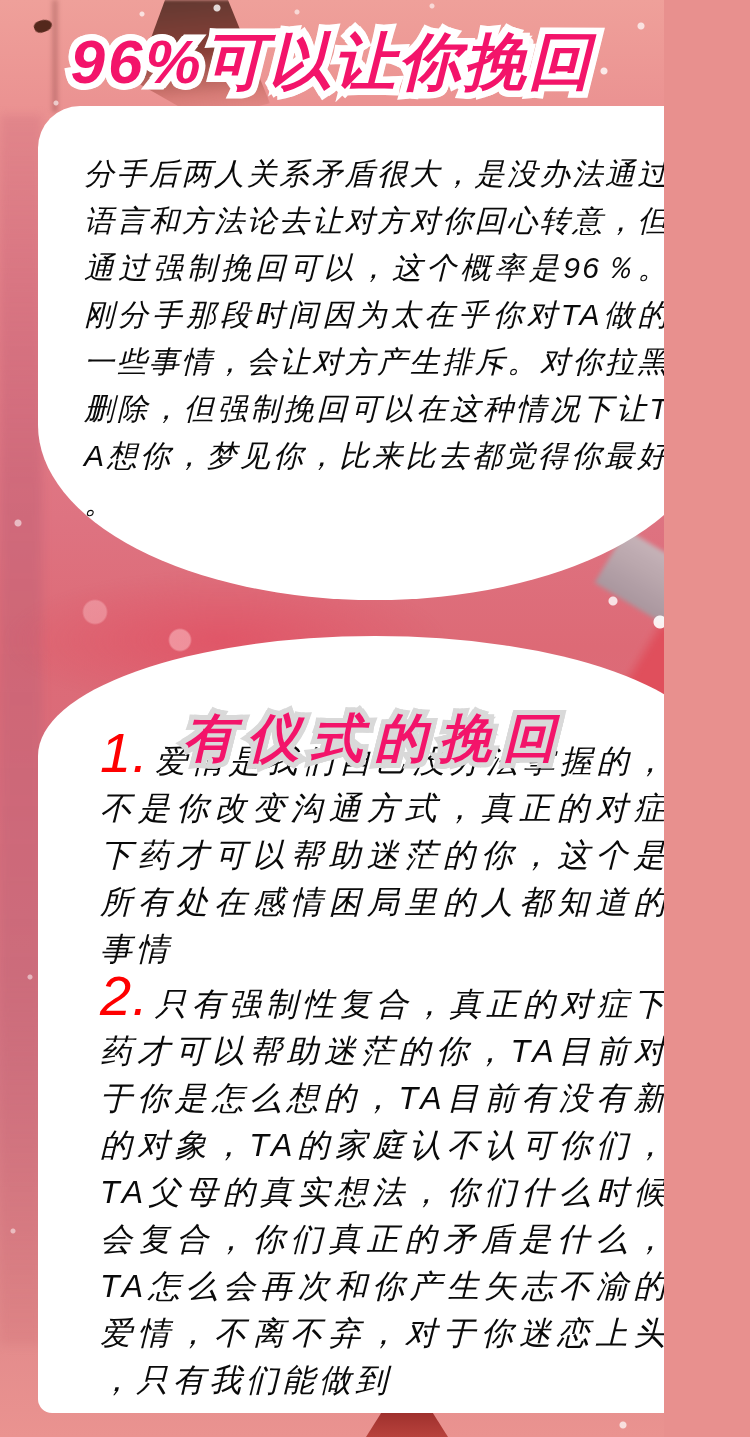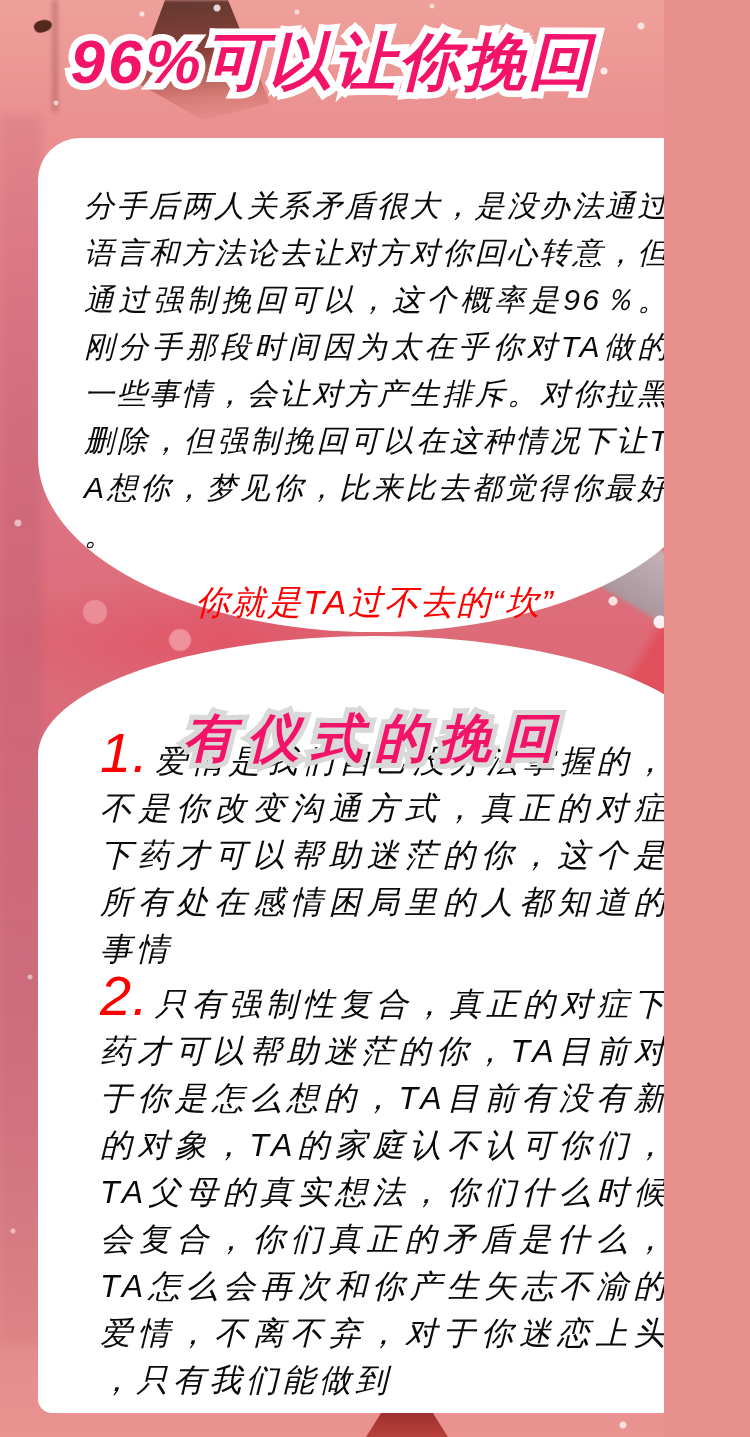--- a/index.html
+++ b/index.html
@@ -79,21 +79,21 @@
     text-align:center; font-size:62px; font-weight:900; letter-spacing:3px; white-space:nowrap; }
   .main-title .layer { position:absolute; left:0; right:0; top:0; }
   .main-title .stroke { color:#fff; -webkit-text-stroke:13px #ffffff;
     text-shadow:0 0 6px #fff,0 0 6px #fff, -6px 0 #fff, 6px 0 #fff, 0 -6px #fff, 0 6px #fff,
       -5px -5px #fff, 5px -5px #fff, -5px 5px #fff, 5px 5px #fff; }
   .main-title .fill { color:var(--title-pink,#f3146a); }
 
   
   .card { position:absolute; z-index:3; left:38px; width:674px; background:var(--card-bg,#ffffff); }
   .card1 { top:106px; height:494px;
-    border-radius:42px 42px 50% 50% / 42px 42px 175px 175px;margin-top:32px; }
+    border-radius:42px 42px 50% 50% / 42px 42px 175px 175px; }
   .card2 { top:636px; height:777px;
     border-radius:50% 50% 14px 14px / 120px 120px 14px 14px; overflow:hidden; }
 
   .body-text { margin:0; color:#0a0a0a; text-align:justify; word-break:break-all; line-break:anywhere; }
   .card1 .body-text { margin:44px 42px 0 46px; font-size:30px; line-height:47px; letter-spacing:2.5px; }
   .highlight { margin:22px 0 0 0; text-align:center; font-size:34px; letter-spacing:2px;
     color:var(--highlight-red,#fe0000); white-space:nowrap; }
 
   .card-title { position:relative; margin:24px 0 0 0; height:70px; text-align:center;
     font-size:52px; font-weight:700; letter-spacing:12px; white-space:nowrap; }
@@ -124,21 +124,20 @@
   <div class="bg-shape tick-right"></div>
   <div class="sparkles"></div>
 
   <header class="main-title">
     <span class="layer stroke" aria-hidden="true">96%可以让你挽回</span>
     <span class="layer fill">96%可以让你挽回</span>
   </header>
 
   <section class="card card1">
     <p class="body-text">分手后两人关系矛盾很大，是没办法通过语言和方法论去让对方对你回心转意，但通过强制挽回可以，这个概率是96％。刚分手那段时间因为太在乎你对TA做的一些事情，会让对方产生排斥。对你拉黑删除，但强制挽回可以在这种情况下让TA想你，梦见你，比来比去都觉得你最好。</p>
-    <p class="highlight">你就是TA过不去的“坎”</p>
   </section>
 
   <section class="card card2">
     <h2 class="card-title">
       <span class="layer stroke" aria-hidden="true">有仪式的挽回</span>
       <span class="layer fill">有仪式的挽回</span>
     </h2>
     <p class="body-text point"><span class="num">1.</span><span>爱情是我们自己没办法掌握的，不是你改变沟通方式，真正的对症下药才可以帮助迷茫的你，这个是所有处在感情困局里的人都知道的事情</span></p>
     <p class="body-text point"><span class="num">2.</span><span>只有强制性复合，真正的对症下药才可以帮助迷茫的你，TA目前对于你是怎么想的，TA目前有没有新的对象，TA的家庭认不认可你们，TA父母的真实想法，你们什么时候会复合，你们真正的矛盾是什么，TA怎么会再次和你产生矢志不渝的爱情，不离不弃，对于你迷恋上头，只有我们能做到</span></p>
   </section>

